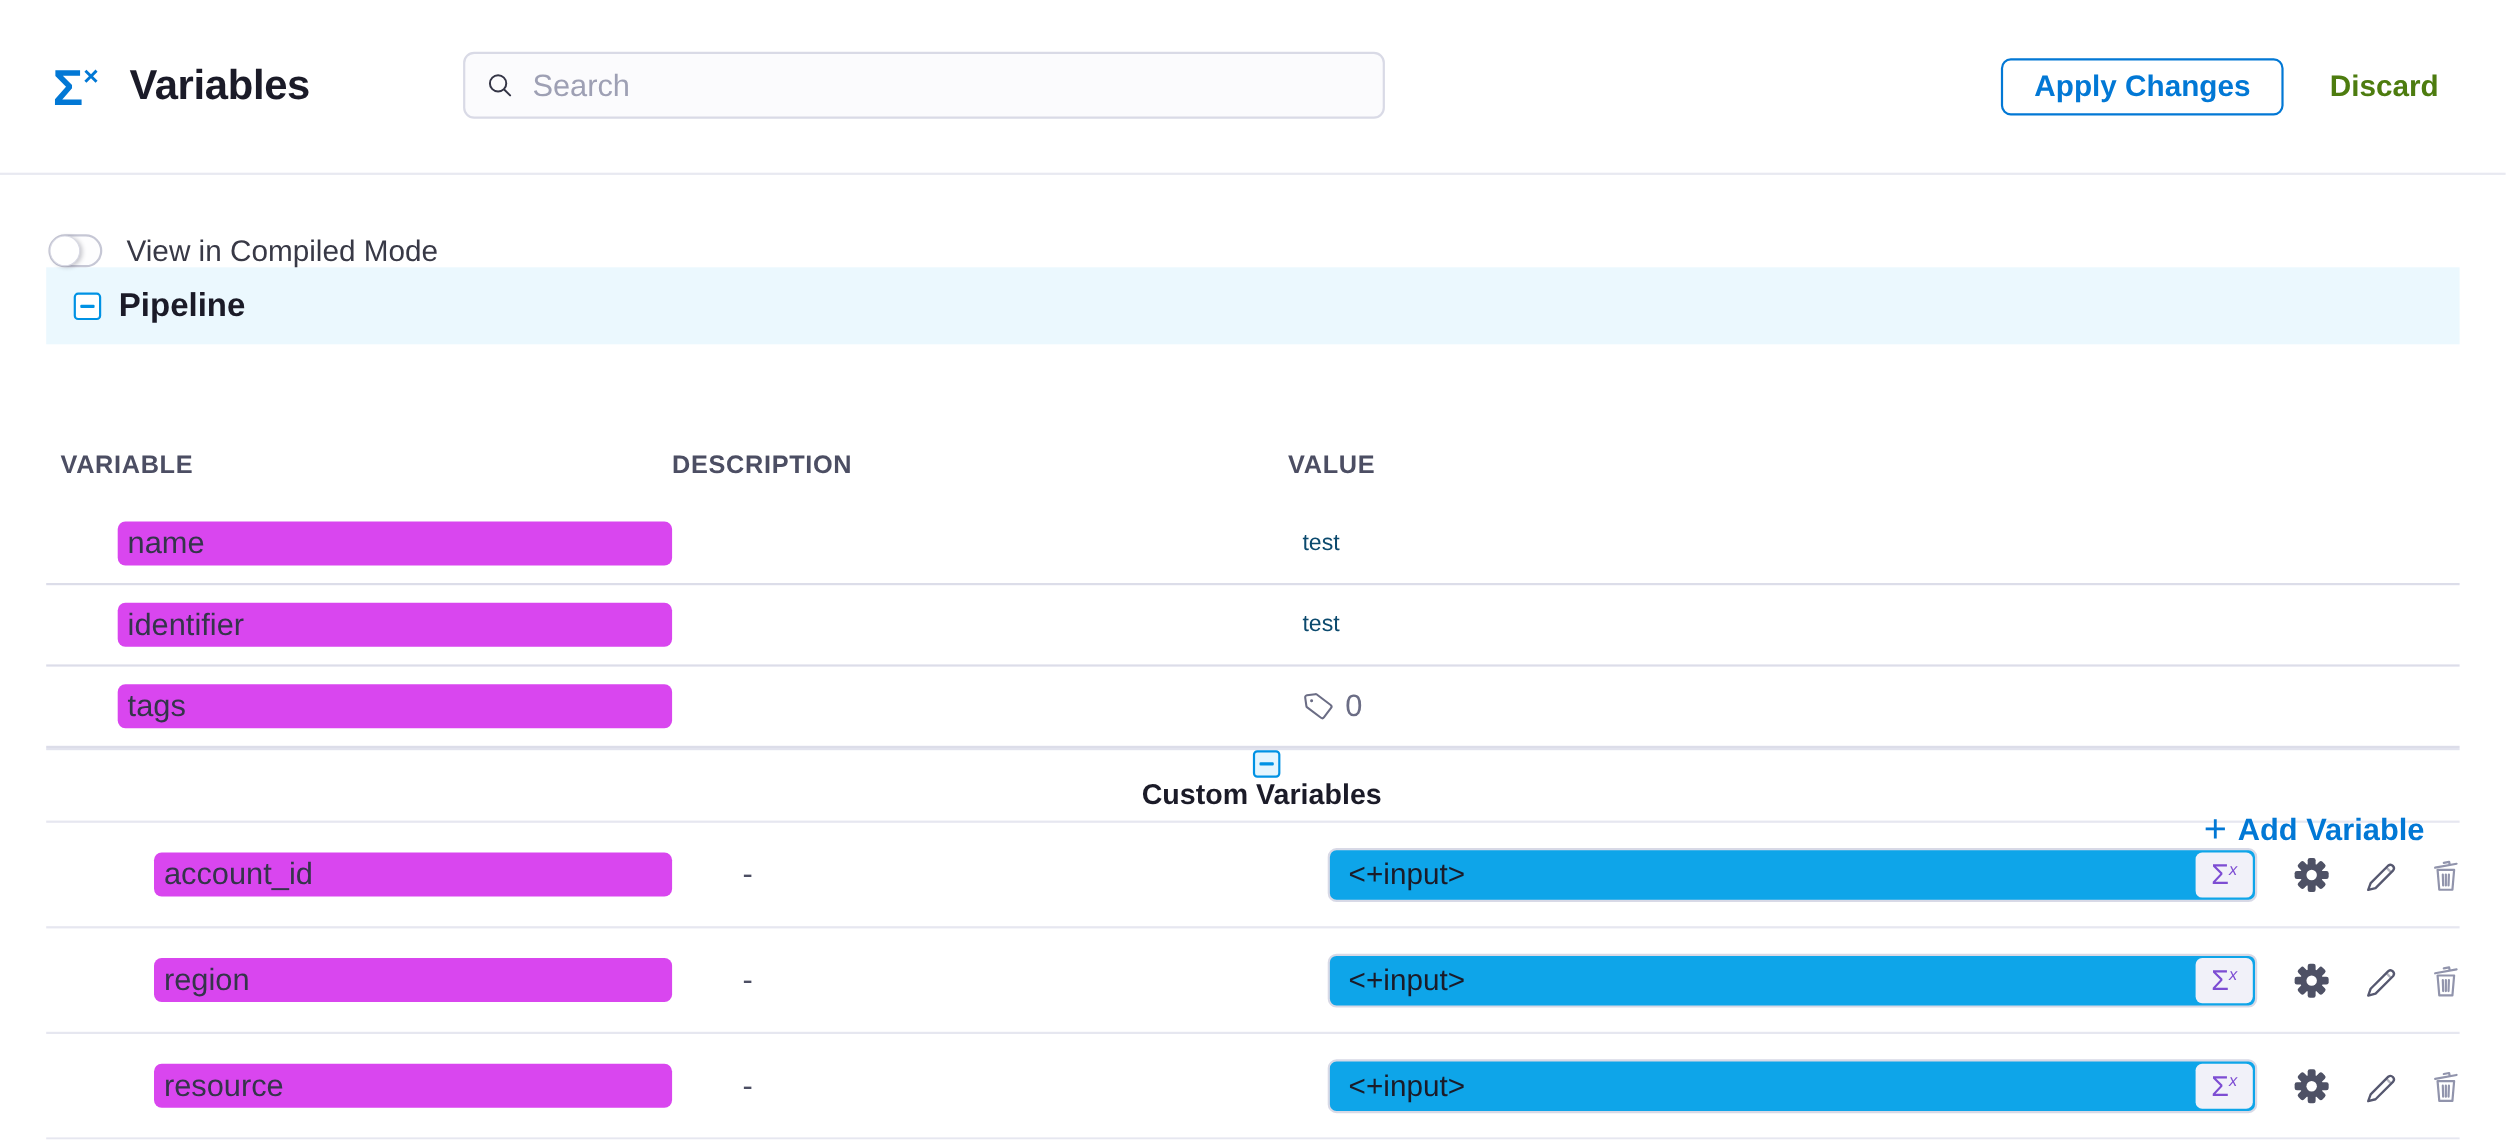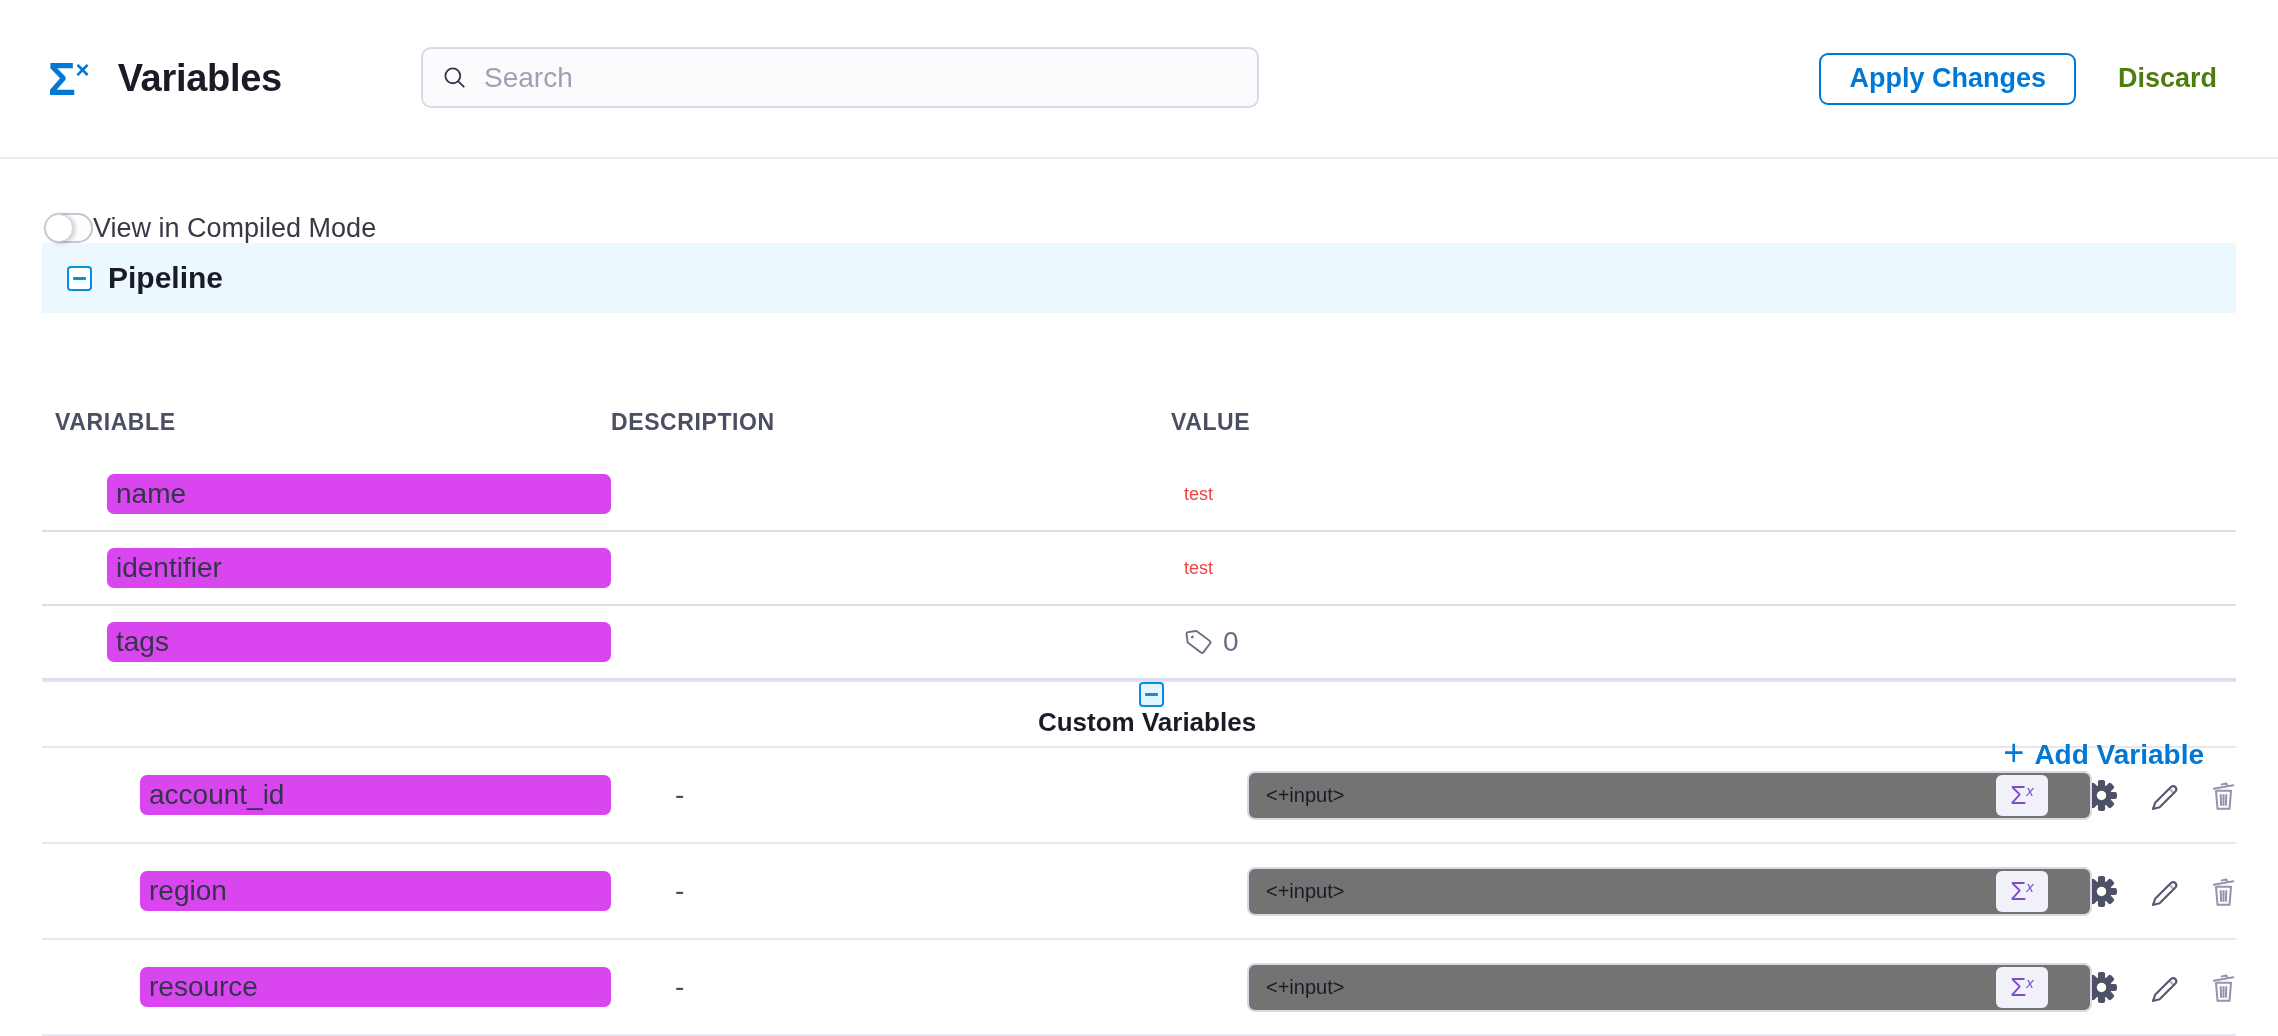--- a/index.html
+++ b/index.html
@@ -87,20 +87,21 @@
     font-weight: 600;
     text-decoration: none;
     cursor: pointer;
   }
 
   
   .toggle-row {
     margin: 54px 0 0 44px;
     display: flex;
     align-items: center;
+    gap: 22px;
     height: 30px;
   }
   .toggle {
     width: 49px;
     height: 30px;
     border: 2px solid #c6c7d5;
     border-radius: 16px;
     background: #fdfdfe;
     position: relative;
     cursor: pointer;
@@ -178,43 +179,42 @@
     display: flex;
     align-items: center;
     padding-left: 9px;
     font-size: 28px;
     color: #34354a;
   }
   .row.prow .labelbox { margin-left: 65px; width: 524px; }
   .row.crow .labelbox { margin-left: 98px; width: 517px; }
 
   .row .c2 { padding-left: 64px; font-size: 28px; color: #4c4e63; }
-  .val-text { padding-left: 13px; font-size: 18px; color: #ef4444; }
+  .val-text { padding-left: 13px; font-size: 21px; color: #0c4a6e; }
   .tag-val { padding-left: 13px; display: flex; align-items: center; gap: 9px; color: #6b6d85; font-size: 28px; }
   .tag-val svg { transform: rotate(-8deg); }
 
   .vinput {
     position: relative;
     margin-left: 36px;
     width: 845px;
     height: 49px;
     flex: 0 0 auto;
   }
   .vinput input {
     width: 100%;
     height: 100%;
     border: 2px solid #d8d9e6;
     border-radius: 8px;
-    background: #737373;
+    background: #0ea5e9;
     font-family: "Liberation Sans", sans-serif;
-    font-size: 20px;
+    font-size: 27px;
     color: #1b1b28;
     padding: 0 70px 0 17px;
     outline: none;
-    margin-left: 40px;
   }
   .sigma-badge {
     position: absolute;
     top: 4px;
     right: 4px;
     bottom: 4px;
     width: 52px;
     background: #f1f1f9;
     border-radius: 6px;
     display: flex;

